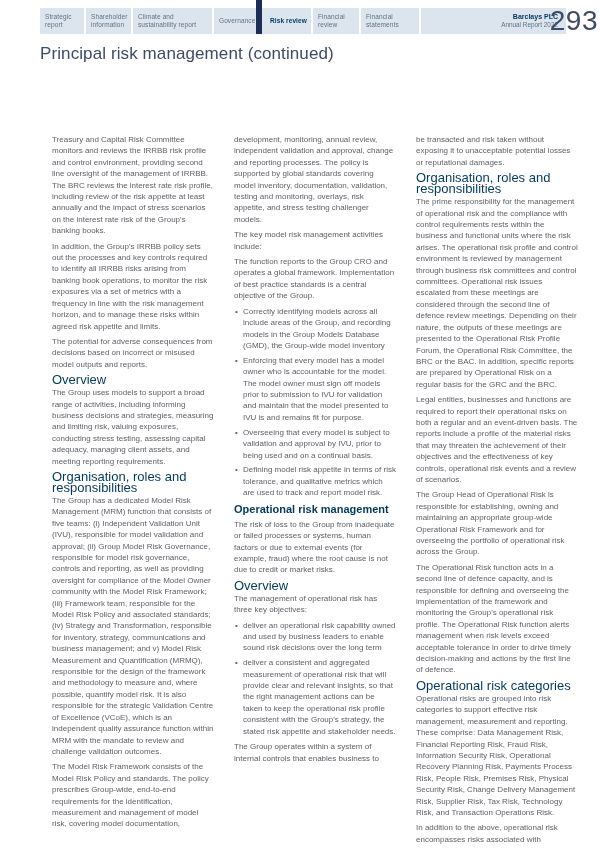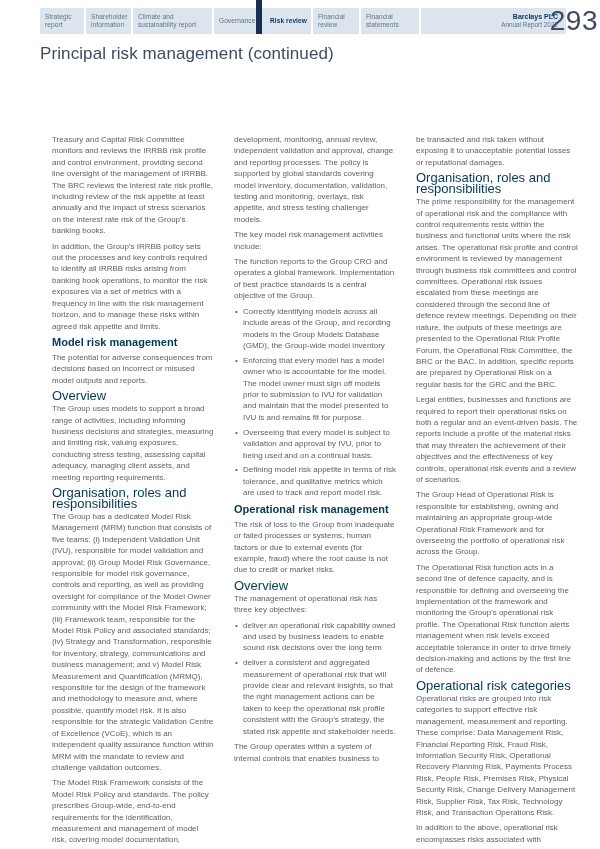--- a/index.html
+++ b/index.html
@@ -142,21 +142,20 @@
   </div>
 <div class="page-number">293</div>
 
 <div class="page-title">Principal risk management (continued)</div>
 
 <div class="columns" id="columns">
 
 <div class="col">
       <div class="p">Treasury and Capital Risk Committee monitors and reviews the IRRBB risk profile and control environment, providing second line oversight of the management of IRRBB. The BRC reviews the interest rate risk profile, including review of the risk appetite at least annually and the impact of stress scenarios on the interest rate risk of the Group's banking books.</div>
       <div class="p">In addition, the Group's IRRBB policy sets out the processes and key controls required to identify all IRRBB risks arising from banking book operations, to monitor the risk exposures via a set of metrics with a frequency in line with the risk management horizon, and to manage these risks within agreed risk appetite and limits.</div>
-      <div class="h2">Model risk management</div>
       <div class="p">The potential for adverse consequences from decisions based on incorrect or misused model outputs and reports.</div>
       <div class="h3">Overview</div>
       <div class="p">The Group uses models to support a broad range of activities, including informing business decisions and strategies, measuring and limiting risk, valuing exposures, conducting stress testing, assessing capital adequacy, managing client assets, and meeting reporting requirements.</div>
       <div class="h3">Organisation, roles and responsibilities</div>
       <div class="p">The Group has a dedicated Model Risk Management (MRM) function that consists of five teams: (i) Independent Validation Unit (IVU), responsible for model validation and approval; (ii) Group Model Risk Governance, responsible for model risk governance, controls and reporting, as well as providing oversight for compliance of the Model Owner community with the Model Risk Framework; (iii) Framework team, responsible for the Model Risk Policy and associated standards; (iv) Strategy and Transformation, responsible for inventory, strategy, communications and business management; and v) Model Risk Measurement and Quantification (MRMQ), responsible for the design of the framework and methodology to measure and, where possible, quantify model risk. It is also responsible for the strategic Validation Centre of Excellence (VCoE), which is an independent quality assurance function within MRM with the mandate to review and challenge validation outcomes.</div>
       <div class="p">The Model Risk Framework consists of the Model Risk Policy and standards. The policy prescribes Group-wide, end-to-end requirements for the identification, measurement and management of model risk, covering model documentation,</div>
     </div>
     <div class="col">
       <div class="p">development, monitoring, annual review, independent validation and approval, change and reporting processes. The policy is supported by global standards covering model inventory, documentation, validation, testing and monitoring, overlays, risk appetite, and stress testing challenger models.</div>
       <div class="p">The key model risk management activities include:</div>

